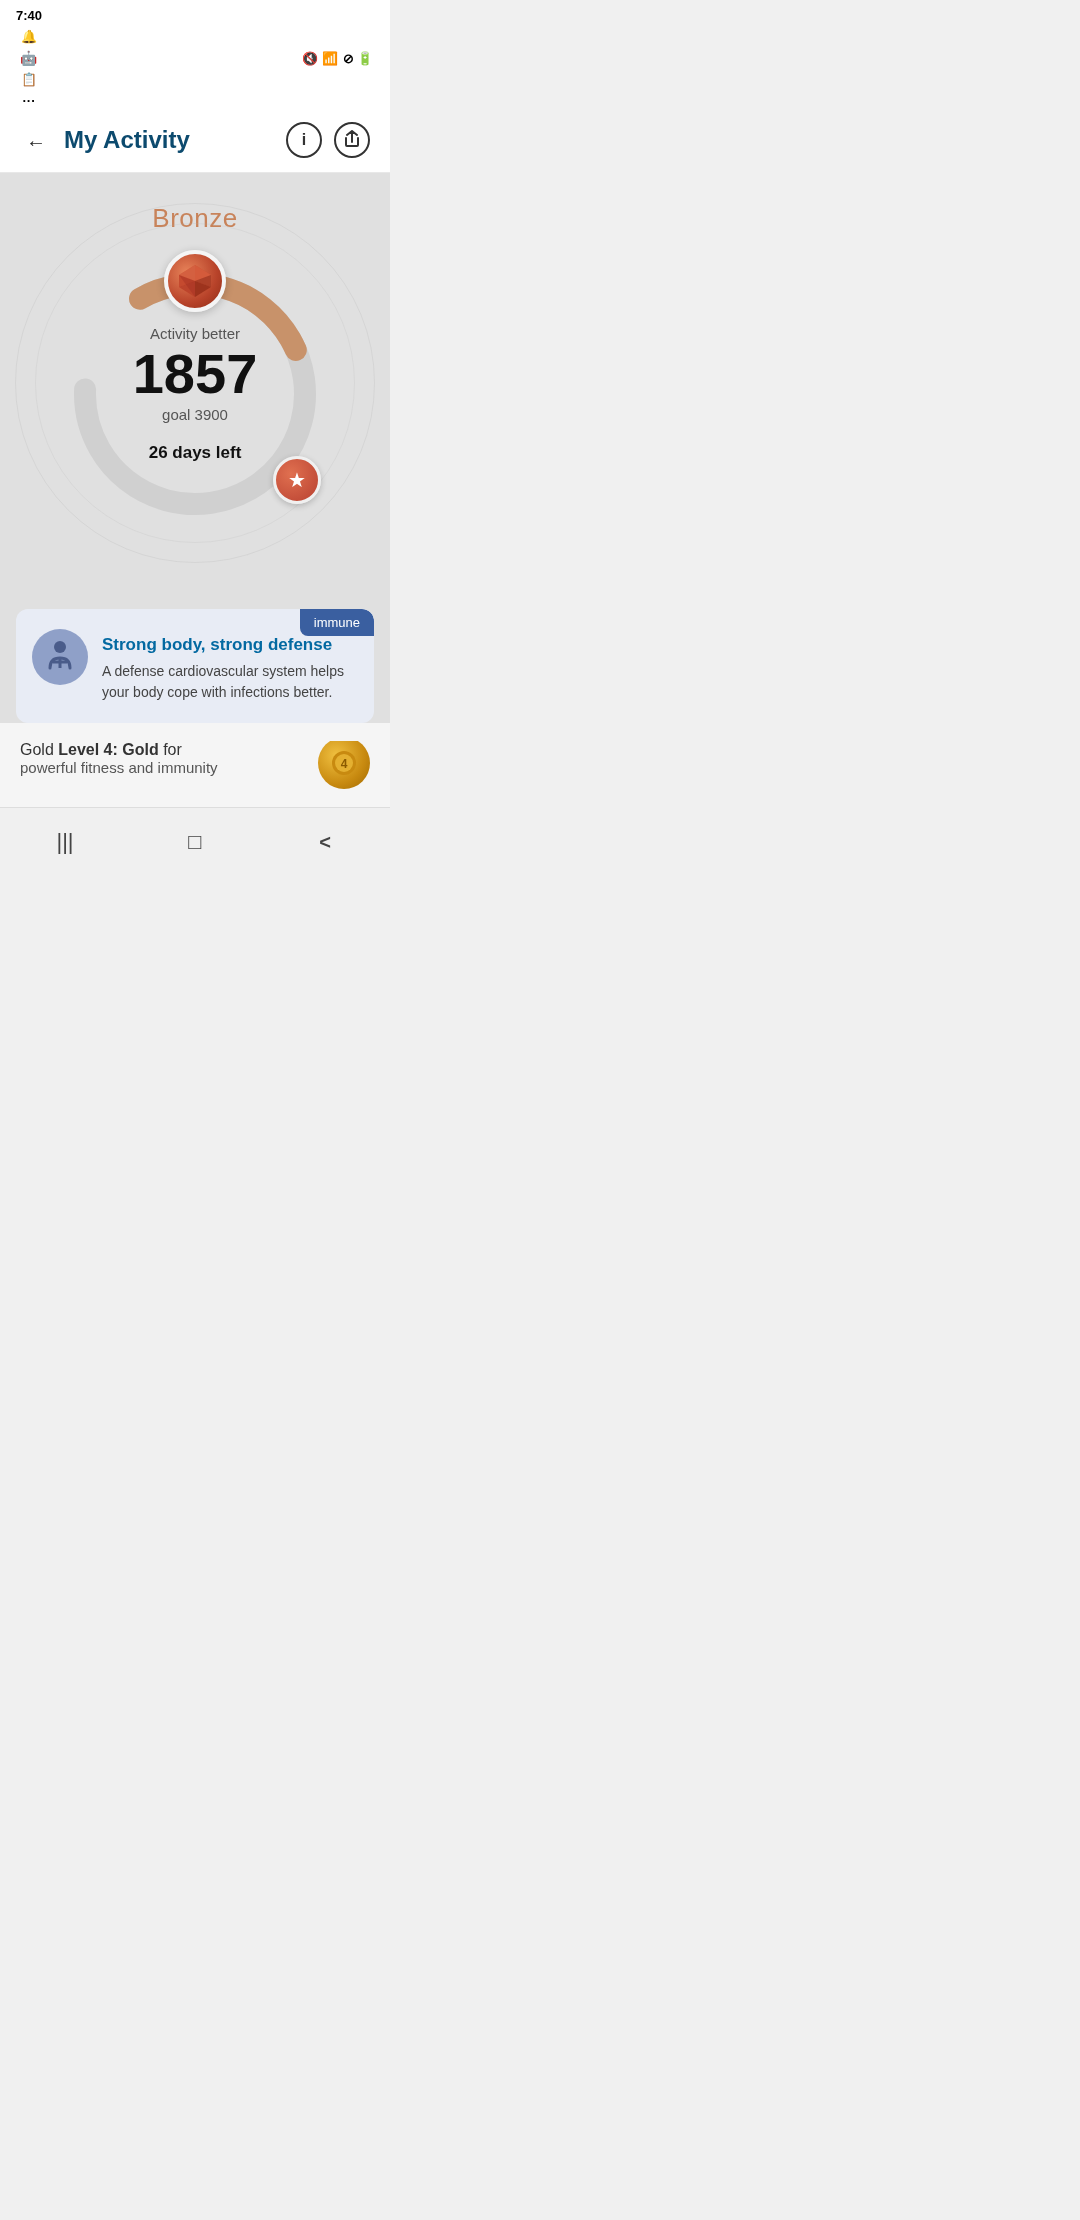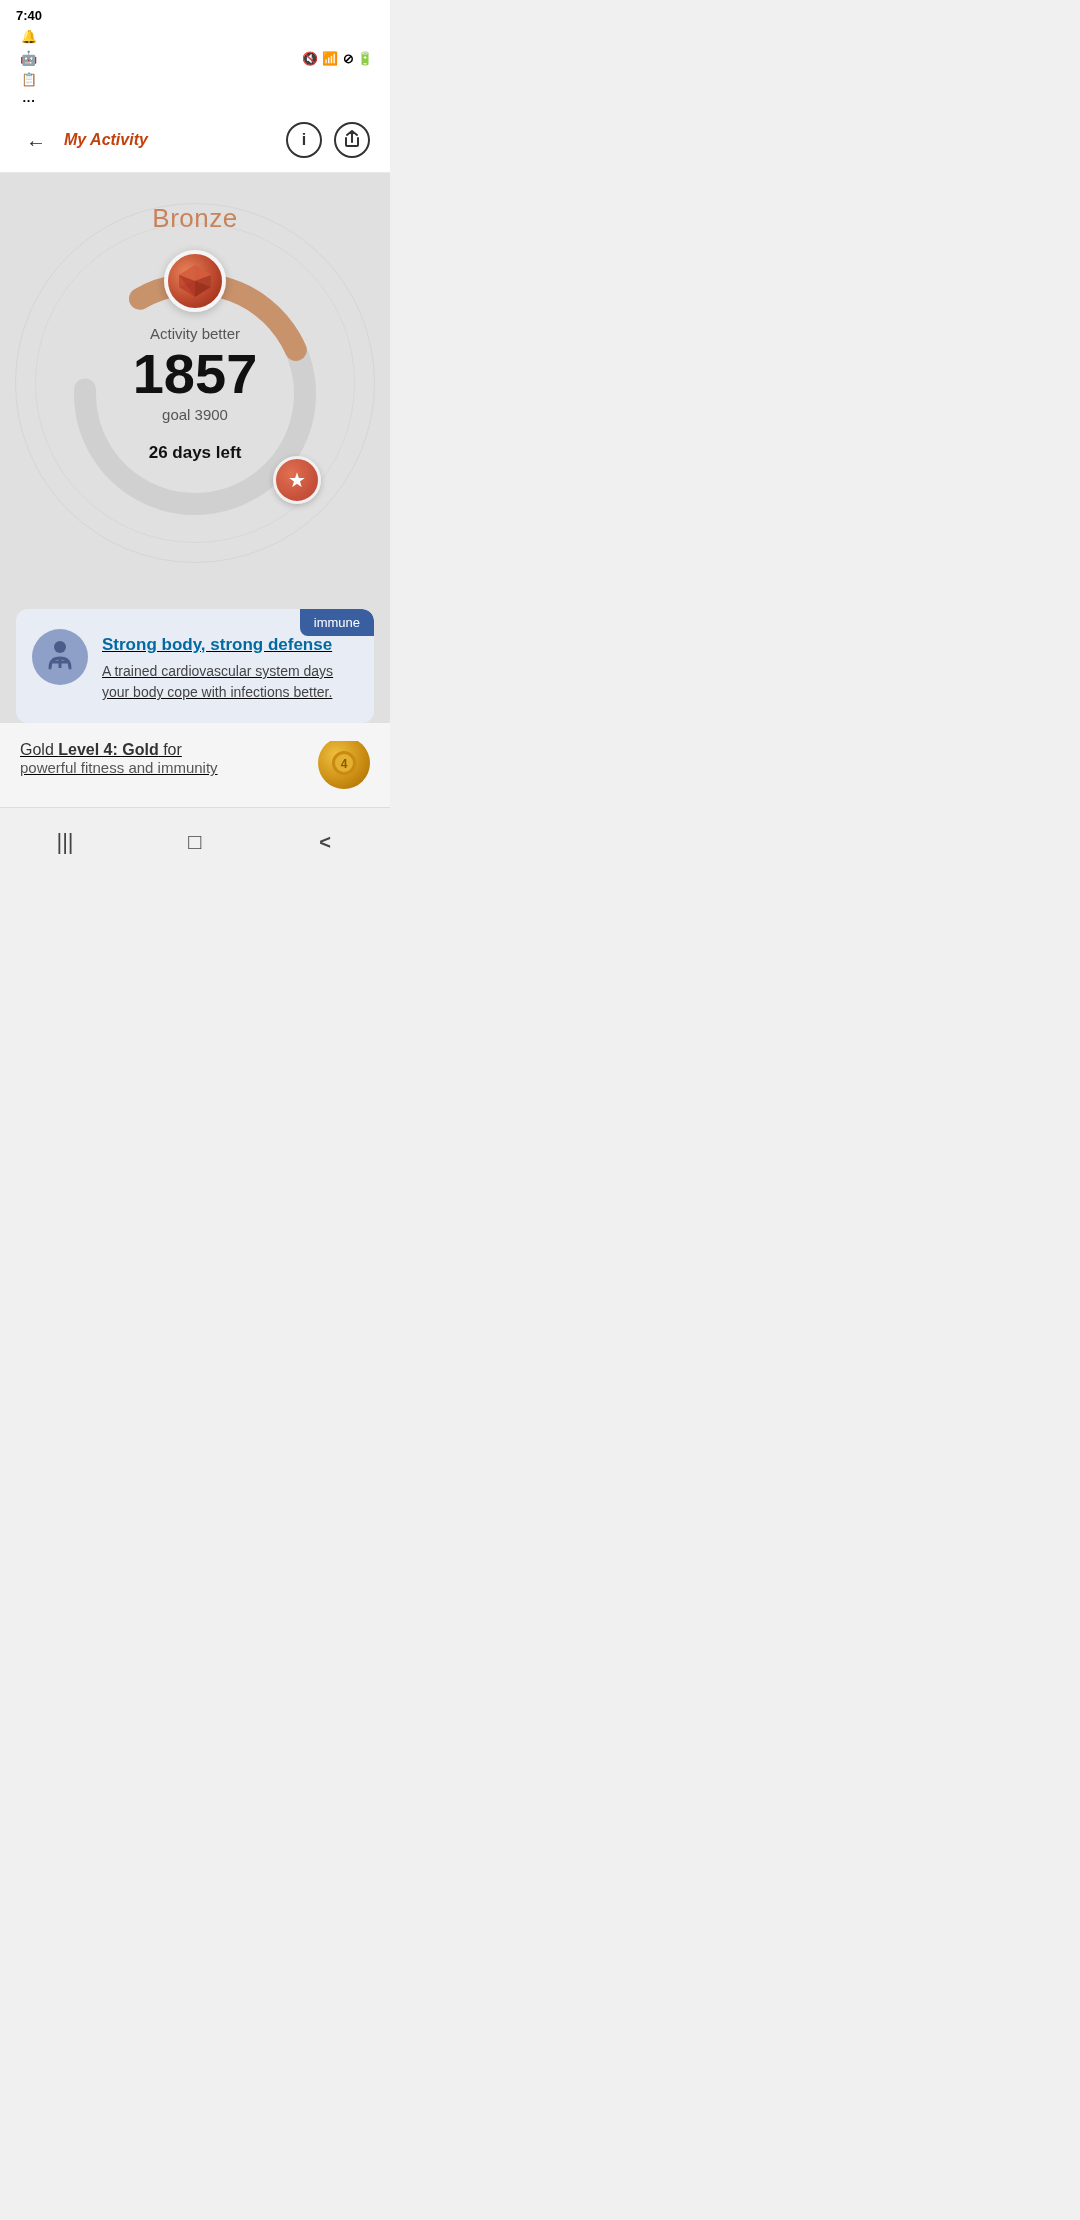--- a/index.html
+++ b/index.html
@@ -37,24 +37,23 @@
     }
     .nav-left { display: flex; align-items: center; gap: 12px; }
     .back-btn {
       width: 32px; height: 32px;
       display: flex; align-items: center; justify-content: center;
       cursor: pointer;
       font-size: 20px;
       color: #222;
     }
     .nav-title {
-      font-size: 16px;
+      font-size: 24px;
       font-weight: 600;
-      color: #c2410c;
-      font-style: italic;
+      color: #0c4a6e;
     }
     .nav-right { display: flex; gap: 12px; }
     .nav-icon-btn {
       width: 36px; height: 36px;
       border-radius: 50%;
       border: 2px solid #333;
       display: flex; align-items: center; justify-content: center;
       cursor: pointer;
       font-size: 14px;
       color: #333;
@@ -365,35 +364,35 @@
         <div class="days-left-text">26 days left</div>
       </div>
 
       
       <div class="star-badge">
         <span class="star-icon">★</span>
       </div>
     </div>
   </div>
 
-  <div style="background:#e0e0e0; padding: 16px 0 0; text-decoration: underline;">
+  <div style="background:#e0e0e0; padding: 16px 0 0;">
     <div class="info-card">
       <div class="card-badge">immune</div>
       <div class="card-content">
         <div class="card-icon-circle">
           <svg width="30" height="34" viewBox="0 0 30 34" fill="none" xmlns="http://www.w3.org/2000/svg">
             <circle cx="15" cy="7" r="6" fill="#4a5c8a"></circle>
             <path d="M5 28 Q5 18 15 18 Q25 18 25 28" stroke="#4a5c8a" stroke-width="3" fill="none" stroke-linecap="round"></path>
             <line x1="15" y1="18" x2="15" y2="28" stroke="#4a5c8a" stroke-width="3"></line>
             <line x1="8" y1="22" x2="22" y2="22" stroke="#4a5c8a" stroke-width="3"></line>
           </svg>
         </div>
         <div class="card-text">
           <div class="card-title">Strong body, strong defense</div>
-          <div class="card-desc">A trained cardiovascular system days your body cope with infections better.</div>
+          <div class="card-desc">A defense cardiovascular system helps your body cope with infections better.</div>
         </div>
       </div>
     </div>
 
     <div class="next-level">
       <div style="overflow:hidden;">
         <div class="gold-coin" style="float:right; margin-left:12px;">
           <svg width="28" height="28" viewBox="0 0 28 28">
             <circle cx="14" cy="14" r="12" fill="#c88a10"></circle>
             <circle cx="14" cy="14" r="9" fill="#f0c040" opacity="0.7"></circle>

